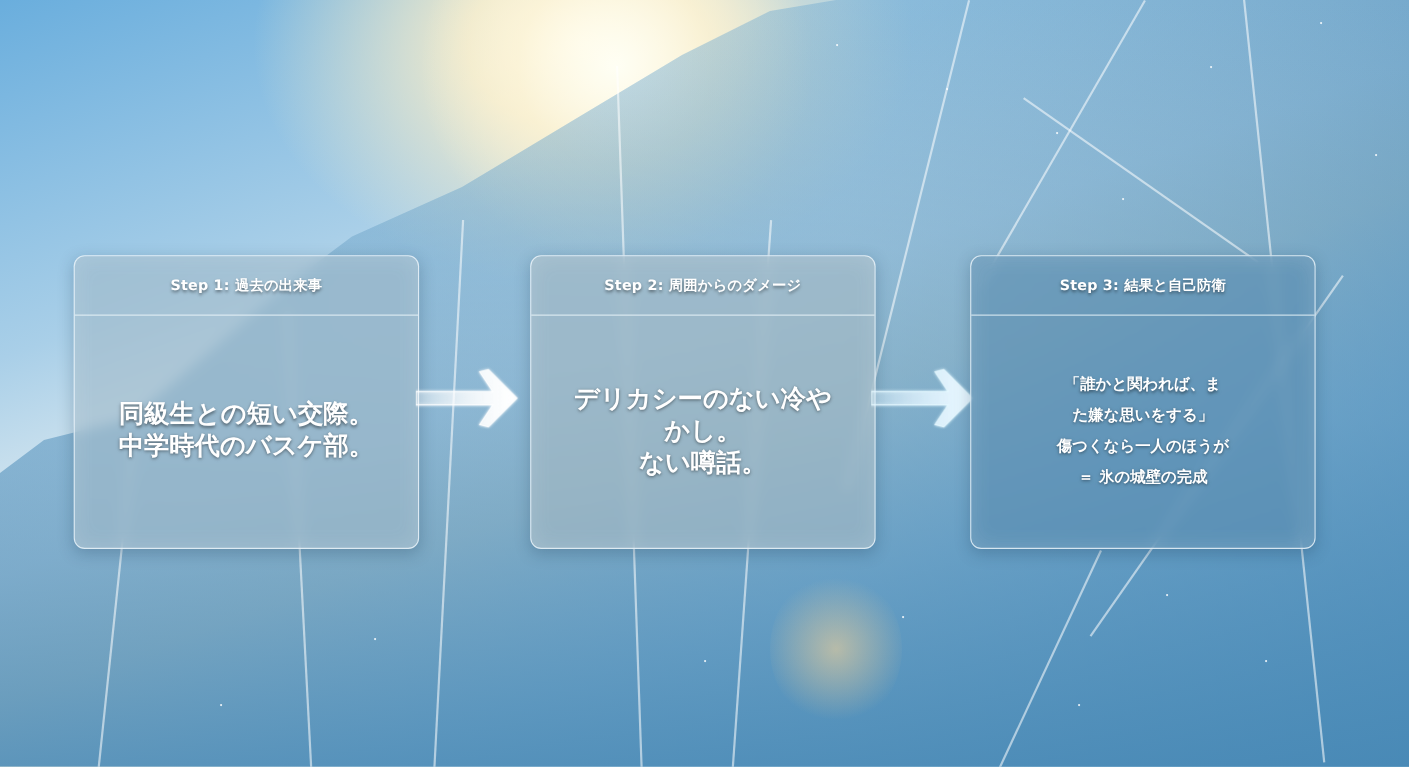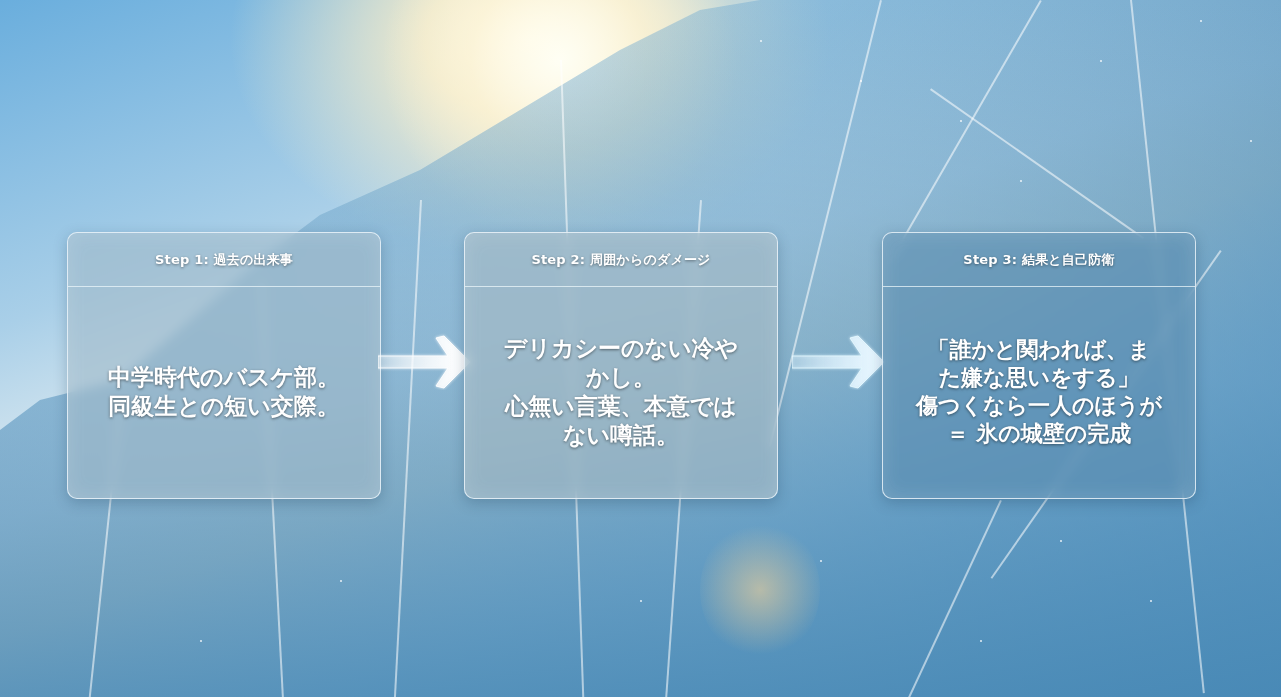--- a/index.html
+++ b/index.html
@@ -45,21 +45,21 @@
     text-shadow: 0 1px 3px rgba(0,0,0,0.45);
   }
   .card-body {
     height:210px; display:flex; flex-direction:column; align-items:center; justify-content:center;
     text-align:center; font-weight:bold; font-size:23px; line-height:29px;
     text-shadow: 0 1px 3px rgba(0,0,0,0.5);
     padding:0 18px; box-sizing:border-box;
   }
   .card-body span { display:block; }
   #card1 { left:67px; background: rgba(160,185,200,0.6); }
-  #card2 { left:464px; background: rgba(165,185,195,0.6); }
+  #card2 { left:482px; background: rgba(165,185,195,0.6); }
   #card3 { left:882px; background: rgba(90,140,175,0.6); }
 
   .arrow { position:absolute; top:332px; width:96px; height:58px; }
   #arrow1 { left:378px; }
   #arrow2 { left:792px; }
 </style>
 </head>
 <body>
 
 <div class="bg">
@@ -92,22 +92,22 @@
   <div class="sparkle" style="left:340px;top:580px;"></div>
   <div class="sparkle" style="left:980px;top:640px;"></div>
   <div class="sparkle" style="left:1060px;top:540px;"></div>
   <div class="sparkle" style="left:200px;top:640px;"></div>
   <div class="sparkle" style="left:760px;top:40px;"></div>
 </div>
 
 <div class="card" id="card1">
   <div class="card-header">Step 1: 過去の出来事</div>
   <div class="card-body">
+    <span>同級生との短い交際。</span>
     <span>中学時代のバスケ部。</span>
-    <span>同級生との短い交際。</span>
   </div>
 </div>
 
 <svg class="arrow" id="arrow1" viewBox="0 0 96 58">
   <defs>
     <linearGradient id="ag1" x1="0" x2="1">
       <stop offset="0" stop-color="#ffffff" stop-opacity="0.2"></stop>
       <stop offset="1" stop-color="#ffffff" stop-opacity="0.95"></stop>
     </linearGradient>
     <filter id="glow1">
@@ -119,21 +119,20 @@
       </filter>
   </defs>
   <path d="M0 24 L70 24 L58 6 L66 4 L92 30 L66 56 L58 54 L70 36 L0 36 Z" fill="url(#ag1)" stroke="rgba(255,255,255,0.9)" stroke-width="1" filter="url(#glow1)"></path>
 </svg>
 
 <div class="card" id="card2">
   <div class="card-header">Step 2: 周囲からのダメージ</div>
   <div class="card-body">
     <span>デリカシーのない冷や</span>
     <span>かし。</span>
-    <span>心無い言葉、本意では</span>
     <span>ない噂話。</span>
   </div>
 </div>
 
 <svg class="arrow" id="arrow2" viewBox="0 0 96 58">
   <defs>
     <linearGradient id="ag2" x1="0" x2="1">
       <stop offset="0" stop-color="#dff3ff" stop-opacity="0.2"></stop>
       <stop offset="1" stop-color="#e8f7ff" stop-opacity="0.95"></stop>
     </linearGradient>
@@ -143,19 +142,19 @@
           <feMergeNode in="b"></feMergeNode>
           <feMergeNode in="SourceGraphic"></feMergeNode>
         </feMerge>
       </filter>
   </defs>
   <path d="M0 24 L70 24 L58 6 L66 4 L92 30 L66 56 L58 54 L70 36 L0 36 Z" fill="url(#ag2)" stroke="rgba(230,248,255,0.9)" stroke-width="1" filter="url(#glow2)"></path>
 </svg>
 
 <div class="card" id="card3">
   <div class="card-header">Step 3: 結果と自己防衛</div>
-  <div class="card-body" style="font-size:22px;line-height:28px;">
+  <div class="card-body" style="font-size:14px;line-height:28px;">
     <span>「誰かと関われば、ま</span>
     <span>た嫌な思いをする」</span>
     <span>傷つくなら一人のほうが</span>
     <span>＝ 氷の城壁の完成</span>
   </div>
 </div>
 
 </body></html>

